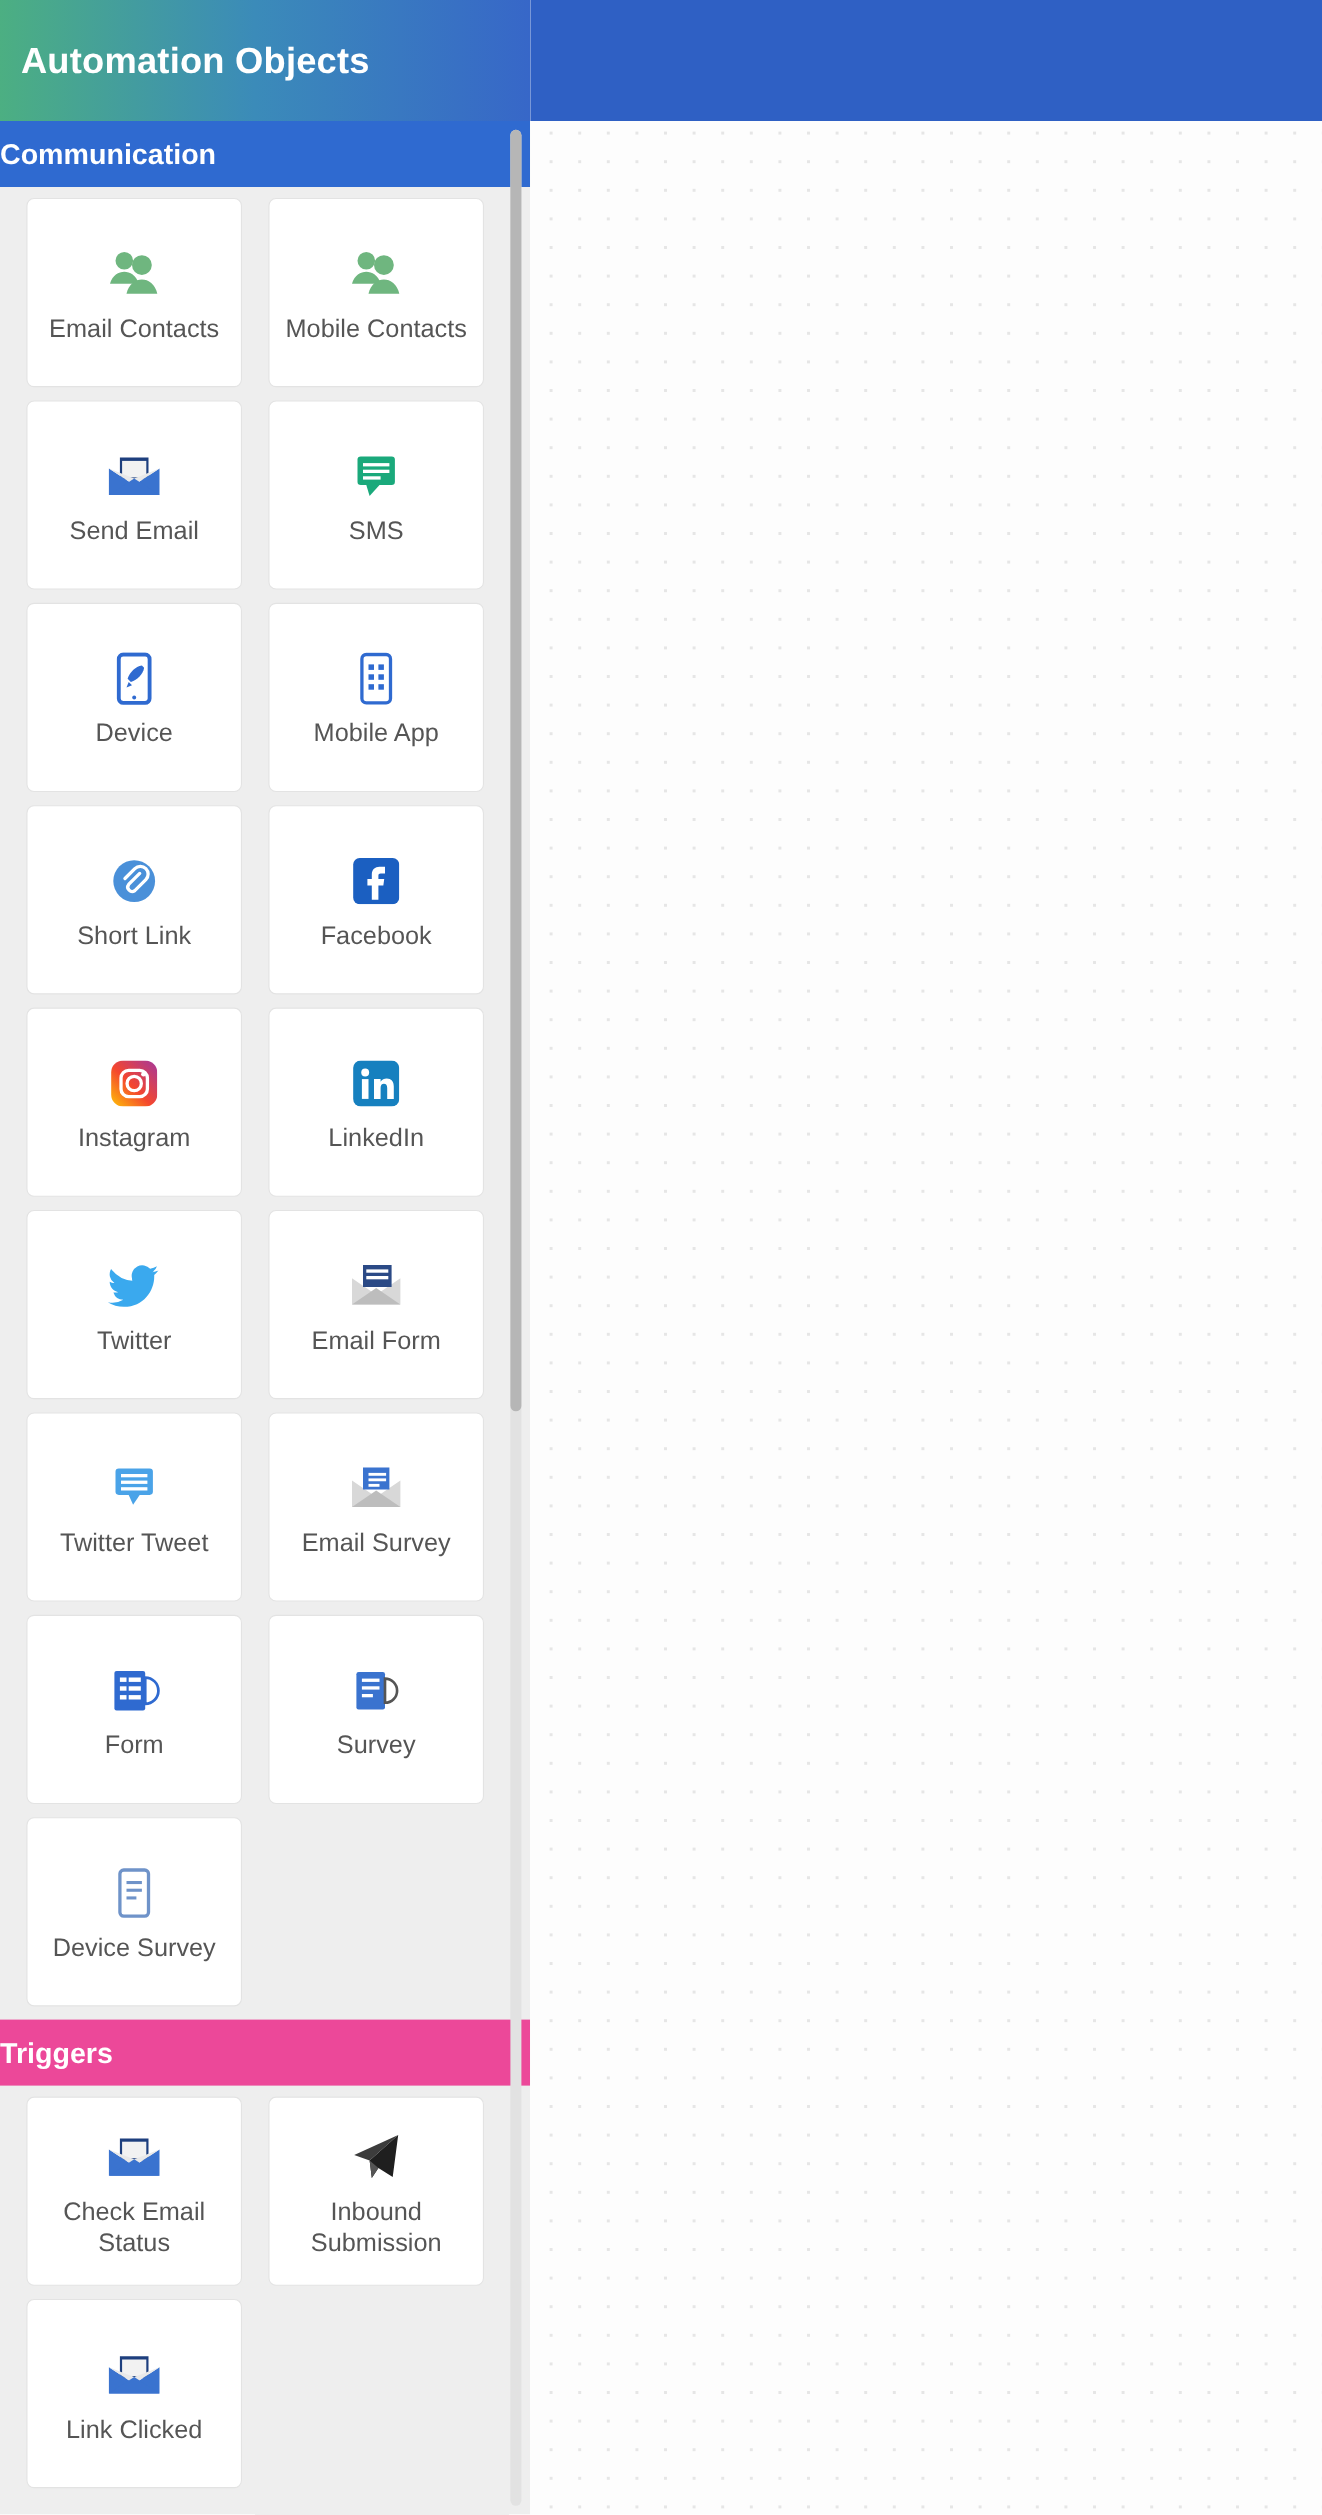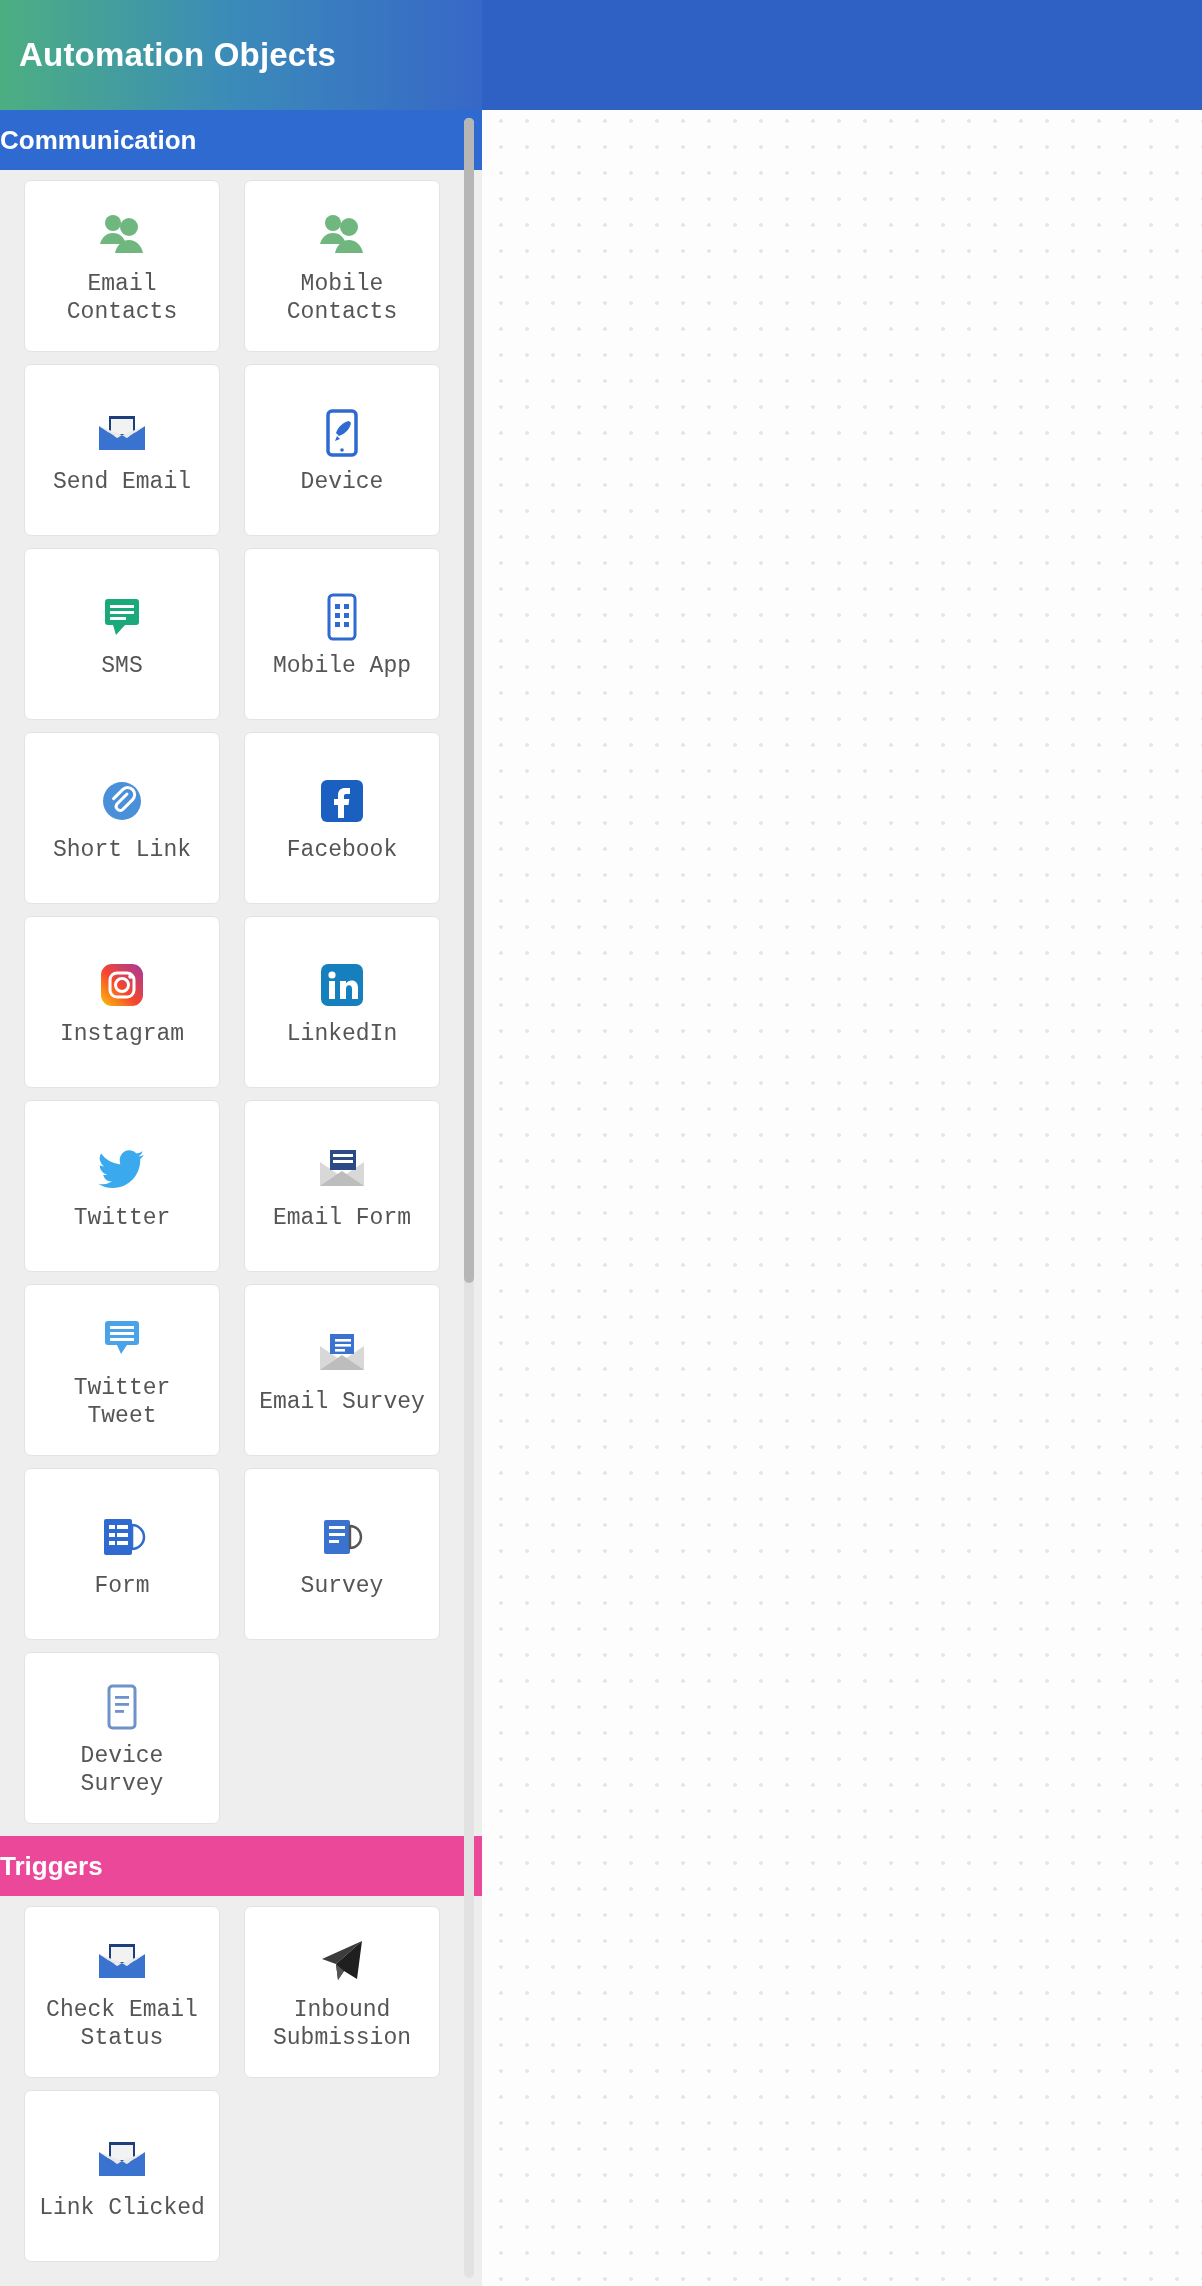--- a/index.html
+++ b/index.html
@@ -69,21 +69,20 @@
     align-items: center;
     justify-content: center;
     margin-bottom: 6px;
   }
   .sb-card .lbl {
     font-size: 23px;
     color: #555555;
     text-align: center;
     line-height: 1.22;
     width: 178px;
-    font-family: Liberation Mono, monospace;
   }
 
   
   #sb-scroll-track {
     position: absolute;
     right: 8px; top: 118px;
     width: 10px; height: 2160px;
     background: #e2e2e2;
     border-radius: 6px;
   }
@@ -160,41 +159,41 @@
               <path d="M2 14l23 15 23-15v24H2z" fill="#3a73cf"></path>
               <path d="M2 14l23 15 23-15-23 9z" fill="#e9e9e9"></path>
               <path d="M2 38l23-15 23 15z" fill="#3a73cf"></path>
             </svg>
         </div>
         <div class="lbl">Send Email</div>
       </div>
 
       <div class="sb-card">
         <div class="ico">
-          <svg width="36" height="48" viewBox="0 0 36 48">
-              <rect x="4" y="2" width="28" height="44" rx="4" fill="none" stroke="#2f6ad0" stroke-width="3.5"></rect>
-              <circle cx="18" cy="41" r="1.8" fill="#2f6ad0"></circle>
-              <path d="M25 12c-6 1-11 6-13 12l3 3c6-2 11-7 12-13z" fill="#2f6ad0"></path>
-              <path d="M13 27l-2 5 5-2z" fill="#2f6ad0"></path>
-            </svg>
-        </div>
-        <div class="lbl">Device</div>
-      </div>
-
-      <div class="sb-card">
-        <div class="ico">
           <svg width="46" height="44" viewBox="0 0 46 44">
               <rect x="6" y="4" width="34" height="26" rx="3" fill="#1aa97b"></rect>
               <path d="M14 30h12l-9 10z" fill="#1aa97b"></path>
               <rect x="11" y="10" width="24" height="3" fill="#fff"></rect>
               <rect x="11" y="16" width="24" height="3" fill="#fff"></rect>
               <rect x="11" y="22" width="16" height="3" fill="#fff"></rect>
             </svg>
         </div>
         <div class="lbl">SMS</div>
+      </div>
+
+      <div class="sb-card">
+        <div class="ico">
+          <svg width="36" height="48" viewBox="0 0 36 48">
+              <rect x="4" y="2" width="28" height="44" rx="4" fill="none" stroke="#2f6ad0" stroke-width="3.5"></rect>
+              <circle cx="18" cy="41" r="1.8" fill="#2f6ad0"></circle>
+              <path d="M25 12c-6 1-11 6-13 12l3 3c6-2 11-7 12-13z" fill="#2f6ad0"></path>
+              <path d="M13 27l-2 5 5-2z" fill="#2f6ad0"></path>
+            </svg>
+        </div>
+        <div class="lbl">Device</div>
       </div>
 
 
       <div class="sb-card">
         <div class="ico">
           <svg width="32" height="48" viewBox="0 0 32 48">
               <rect x="3" y="2" width="26" height="44" rx="4" fill="none" stroke="#2f6ad0" stroke-width="3"></rect>
               <rect x="9" y="11" width="5" height="5" fill="#2f6ad0"></rect>
               <rect x="18" y="11" width="5" height="5" fill="#2f6ad0"></rect>
               <rect x="9" y="20" width="5" height="5" fill="#2f6ad0"></rect>

